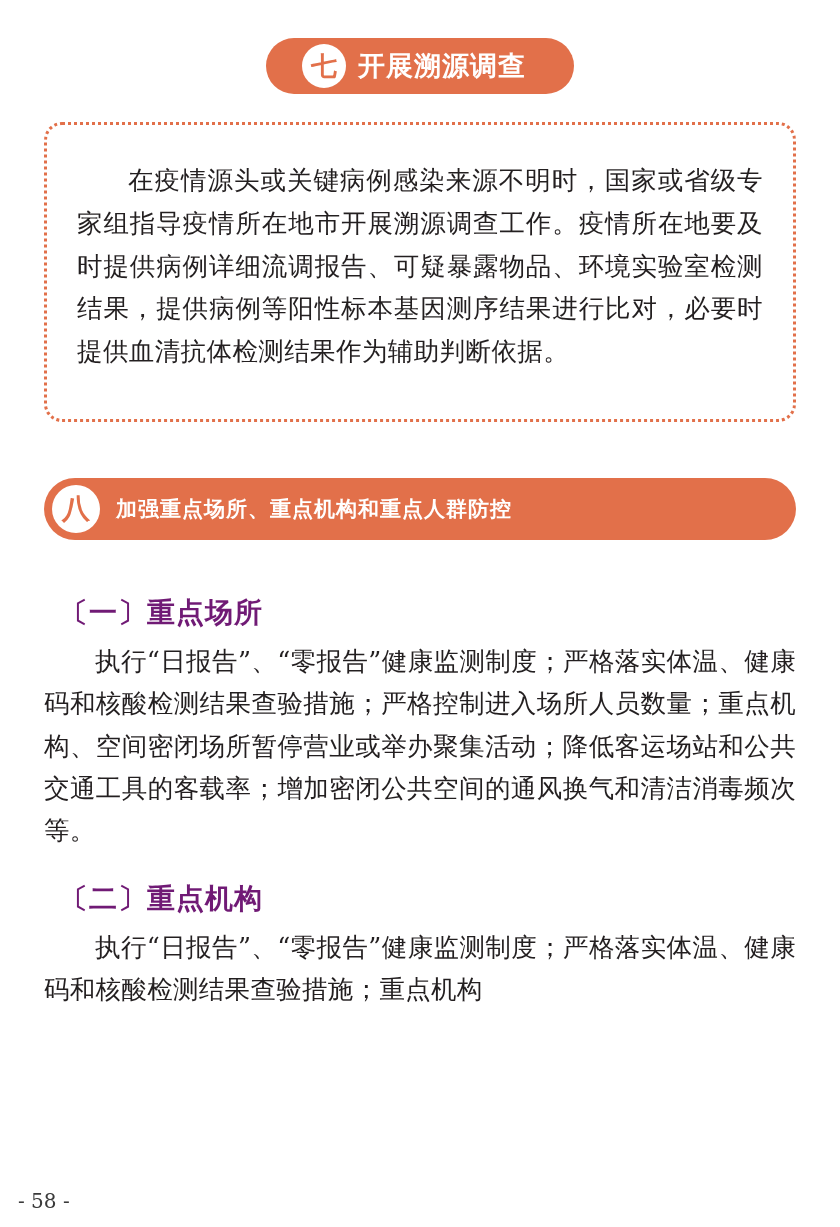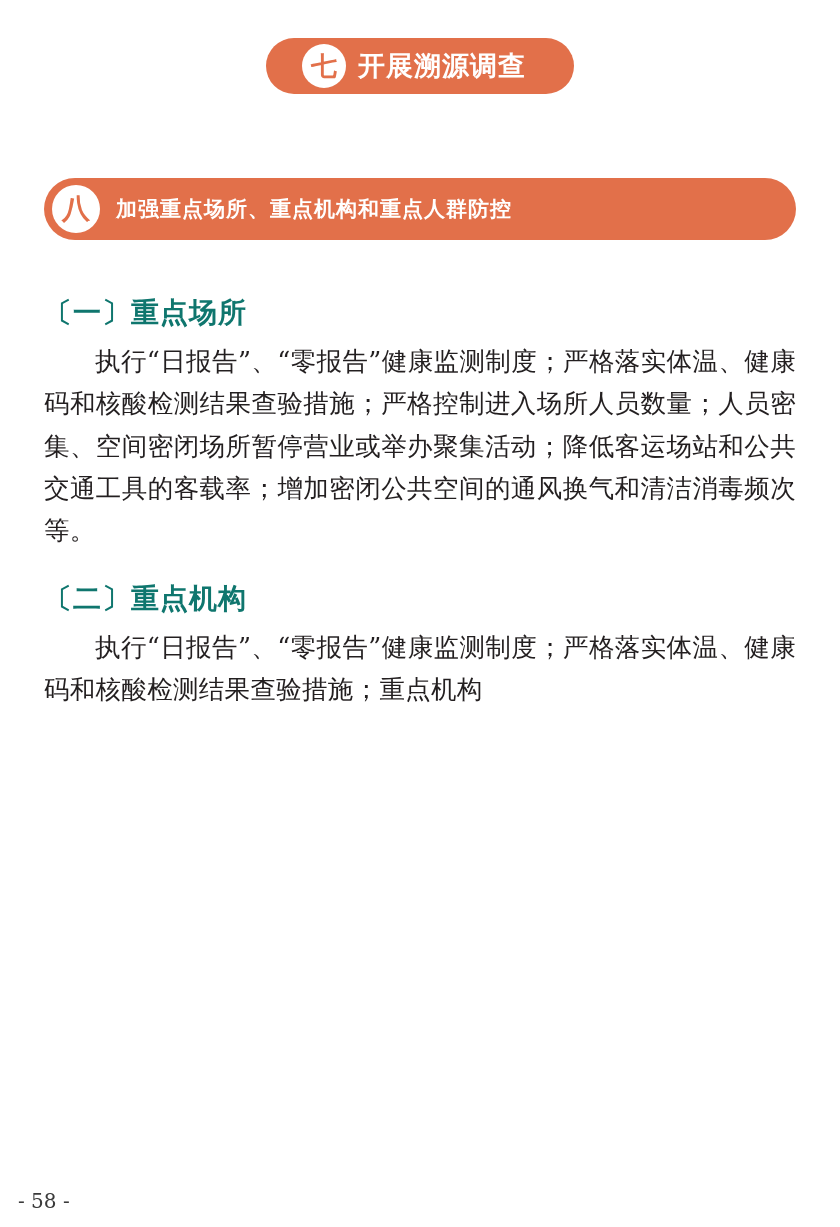--- a/index.html
+++ b/index.html
@@ -112,25 +112,25 @@
     margin-left: 16px;
     white-space: nowrap;
   }
 
   
   .content-flow {
     position: relative;
     top: 146px;
   }
   .sub-head {
-    color: #0f766e;
+    color: #701a75;
     font-size: 28px;
     font-weight: bold;
     letter-spacing: 1px;
-    margin: 28px 0 8px 0;
+    margin: 28px 0 8px 16px;
     font-family: "DejaVu Sans", "Liberation Sans", sans-serif;
   }
   .sub-head.first { margin-top: 30px; }
   .body-text {
     margin: 0;
     font-size: 25.5px;
     line-height: 1.66;
     text-indent: 2em;
     letter-spacing: 0.3px;
     color: #231f20;
@@ -151,28 +151,31 @@
 </head>
 <body>
 
 <div class="page">
 
   <div class="pill-header">
     <div class="num-circle">七</div>
     <div class="pill-title">开展溯源调查</div>
   </div>
 
+  <div class="dotted-box">
+    <p>在疫情源头或关键病例感染来源不明时，国家或省级专家组指导疫情所在地市开展溯源调查工作。疫情所在地要及时提供病例详细流调报告、可疑暴露物品、环境实验室检测结果，提供病例等阳性标本基因测序结果进行比对，必要时提供血清抗体检测结果作为辅助判断依据。</p>
+  </div>
 
   <div class="banner-header">
     <div class="num-circle">八</div>
     <div class="banner-title">加强重点场所、重点机构和重点人群防控</div>
   </div>
 
   <div class="content-flow">
     <h3 class="sub-head first">〔一〕重点场所</h3>
-    <p class="body-text">执行“日报告”、“零报告”健康监测制度；严格落实体温、健康码和核酸检测结果查验措施；严格控制进入场所人员数量；人员密集、空间密闭场所暂停营业或举办聚集活动；降低客运场站和公共交通工具的客载率；增加密闭公共空间的通风换气和清洁消毒频次等。</p>
+    <p class="body-text">执行“日报告”、“零报告”健康监测制度；严格落实体温、健康码和核酸检测结果查验措施；严格控制进入场所人员数量；重点机构、空间密闭场所暂停营业或举办聚集活动；降低客运场站和公共交通工具的客载率；增加密闭公共空间的通风换气和清洁消毒频次等。</p>
 
     <h3 class="sub-head">〔二〕重点机构</h3>
     <p class="body-text">执行“日报告”、“零报告”健康监测制度；严格落实体温、健康码和核酸检测结果查验措施；重点机构</p>
   </div>
 
   <div class="page-number">- 58 -</div>
 </div>
 
 </body></html>

